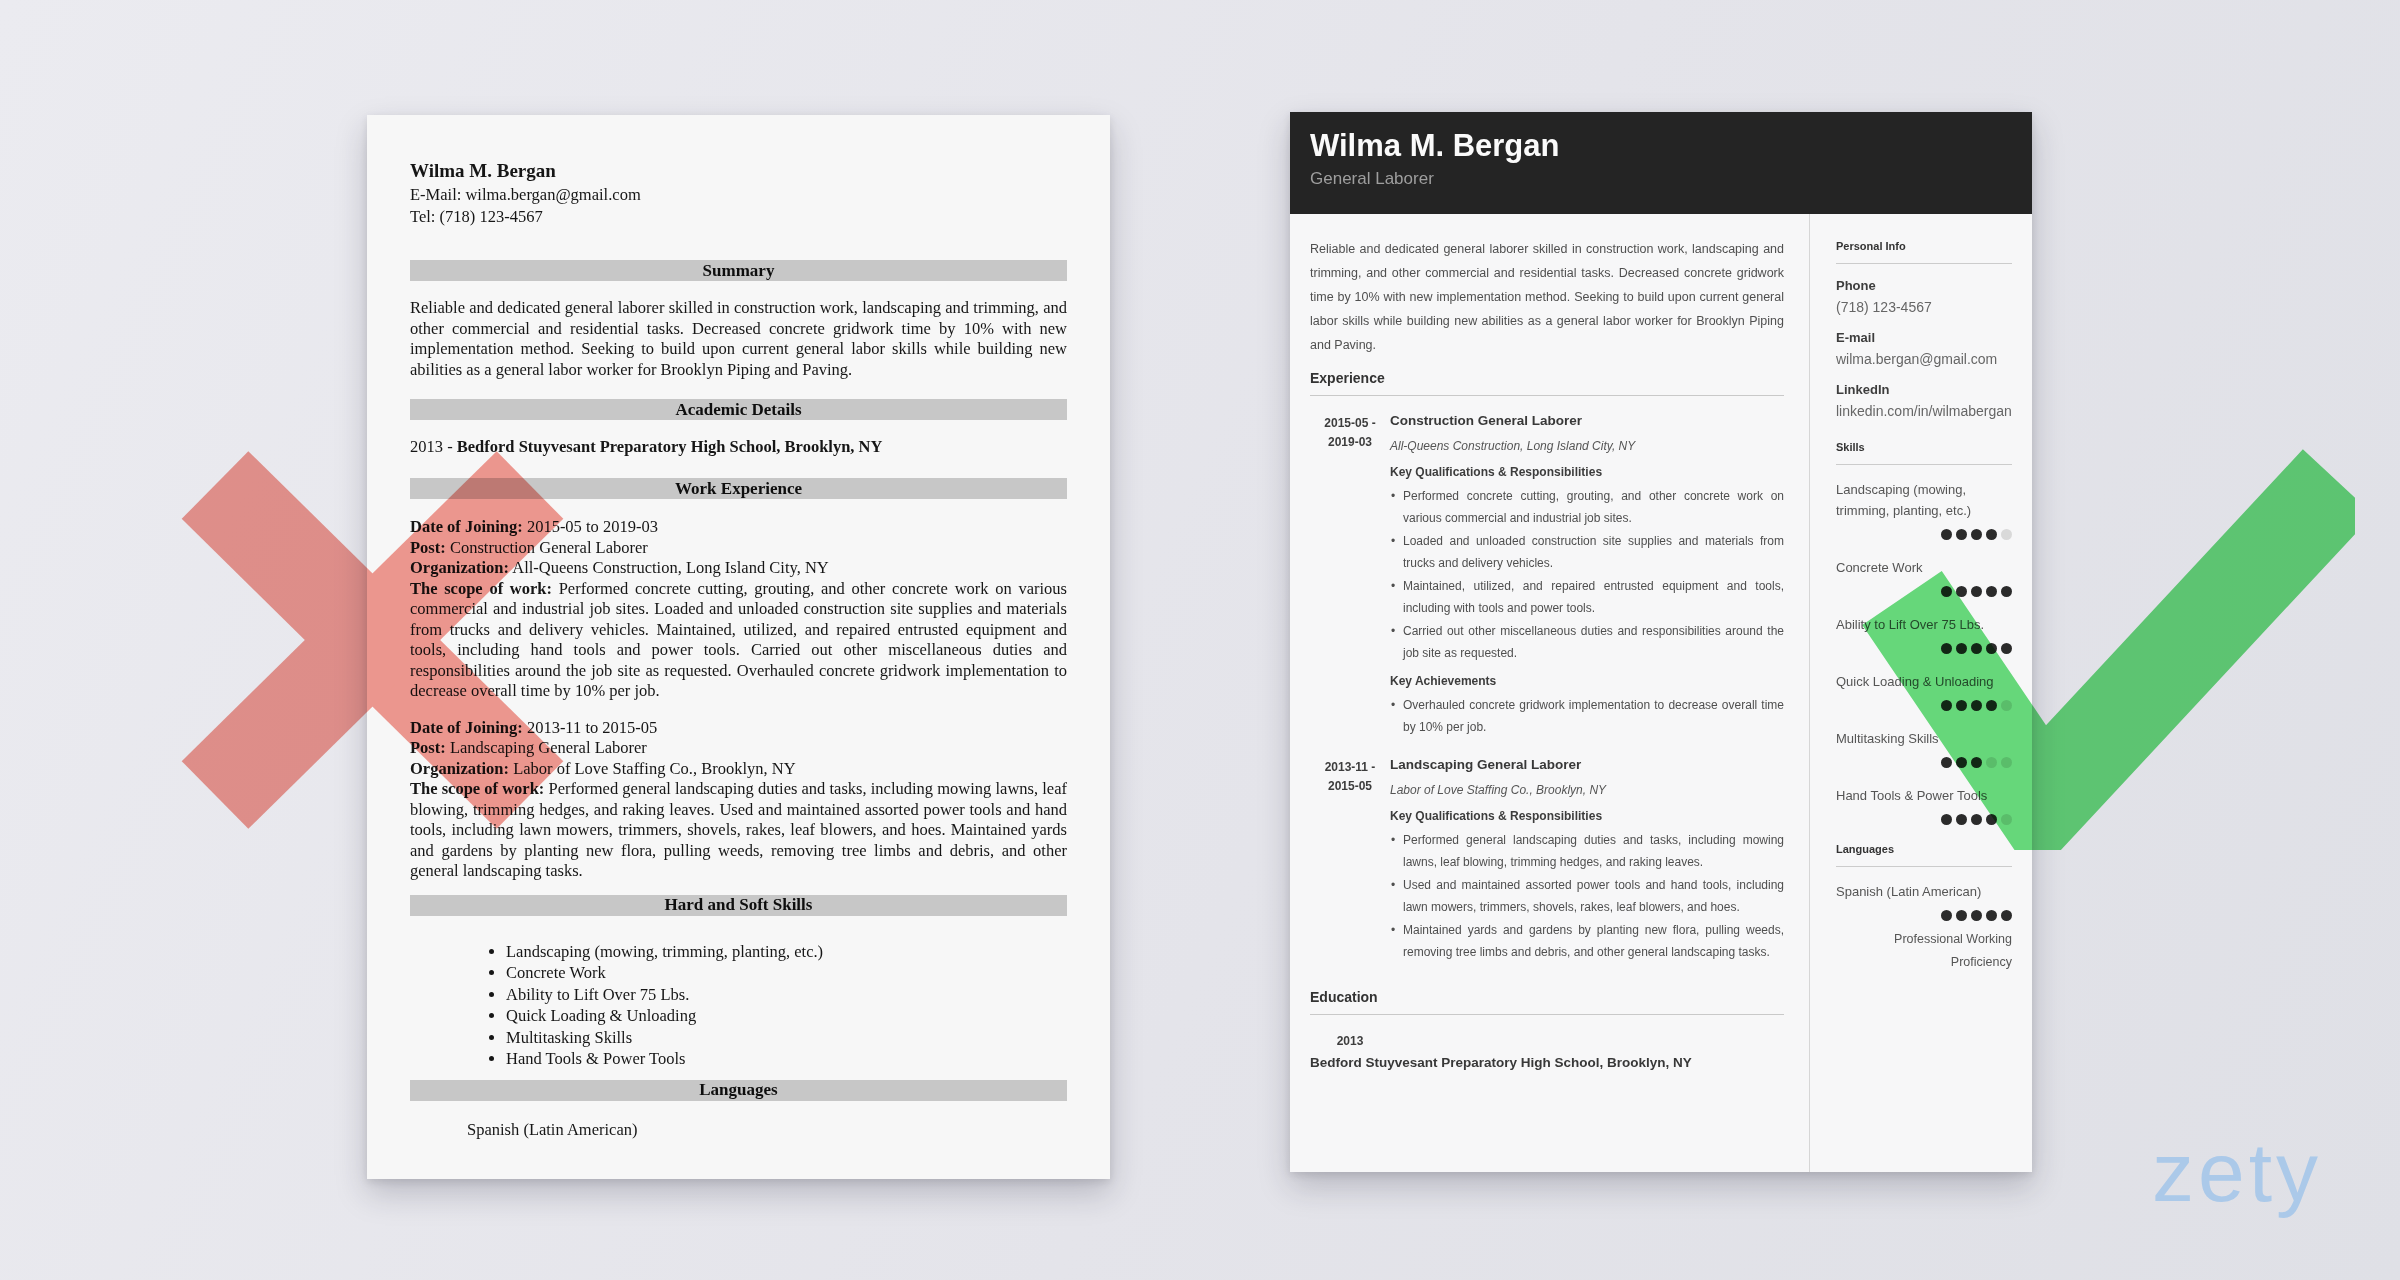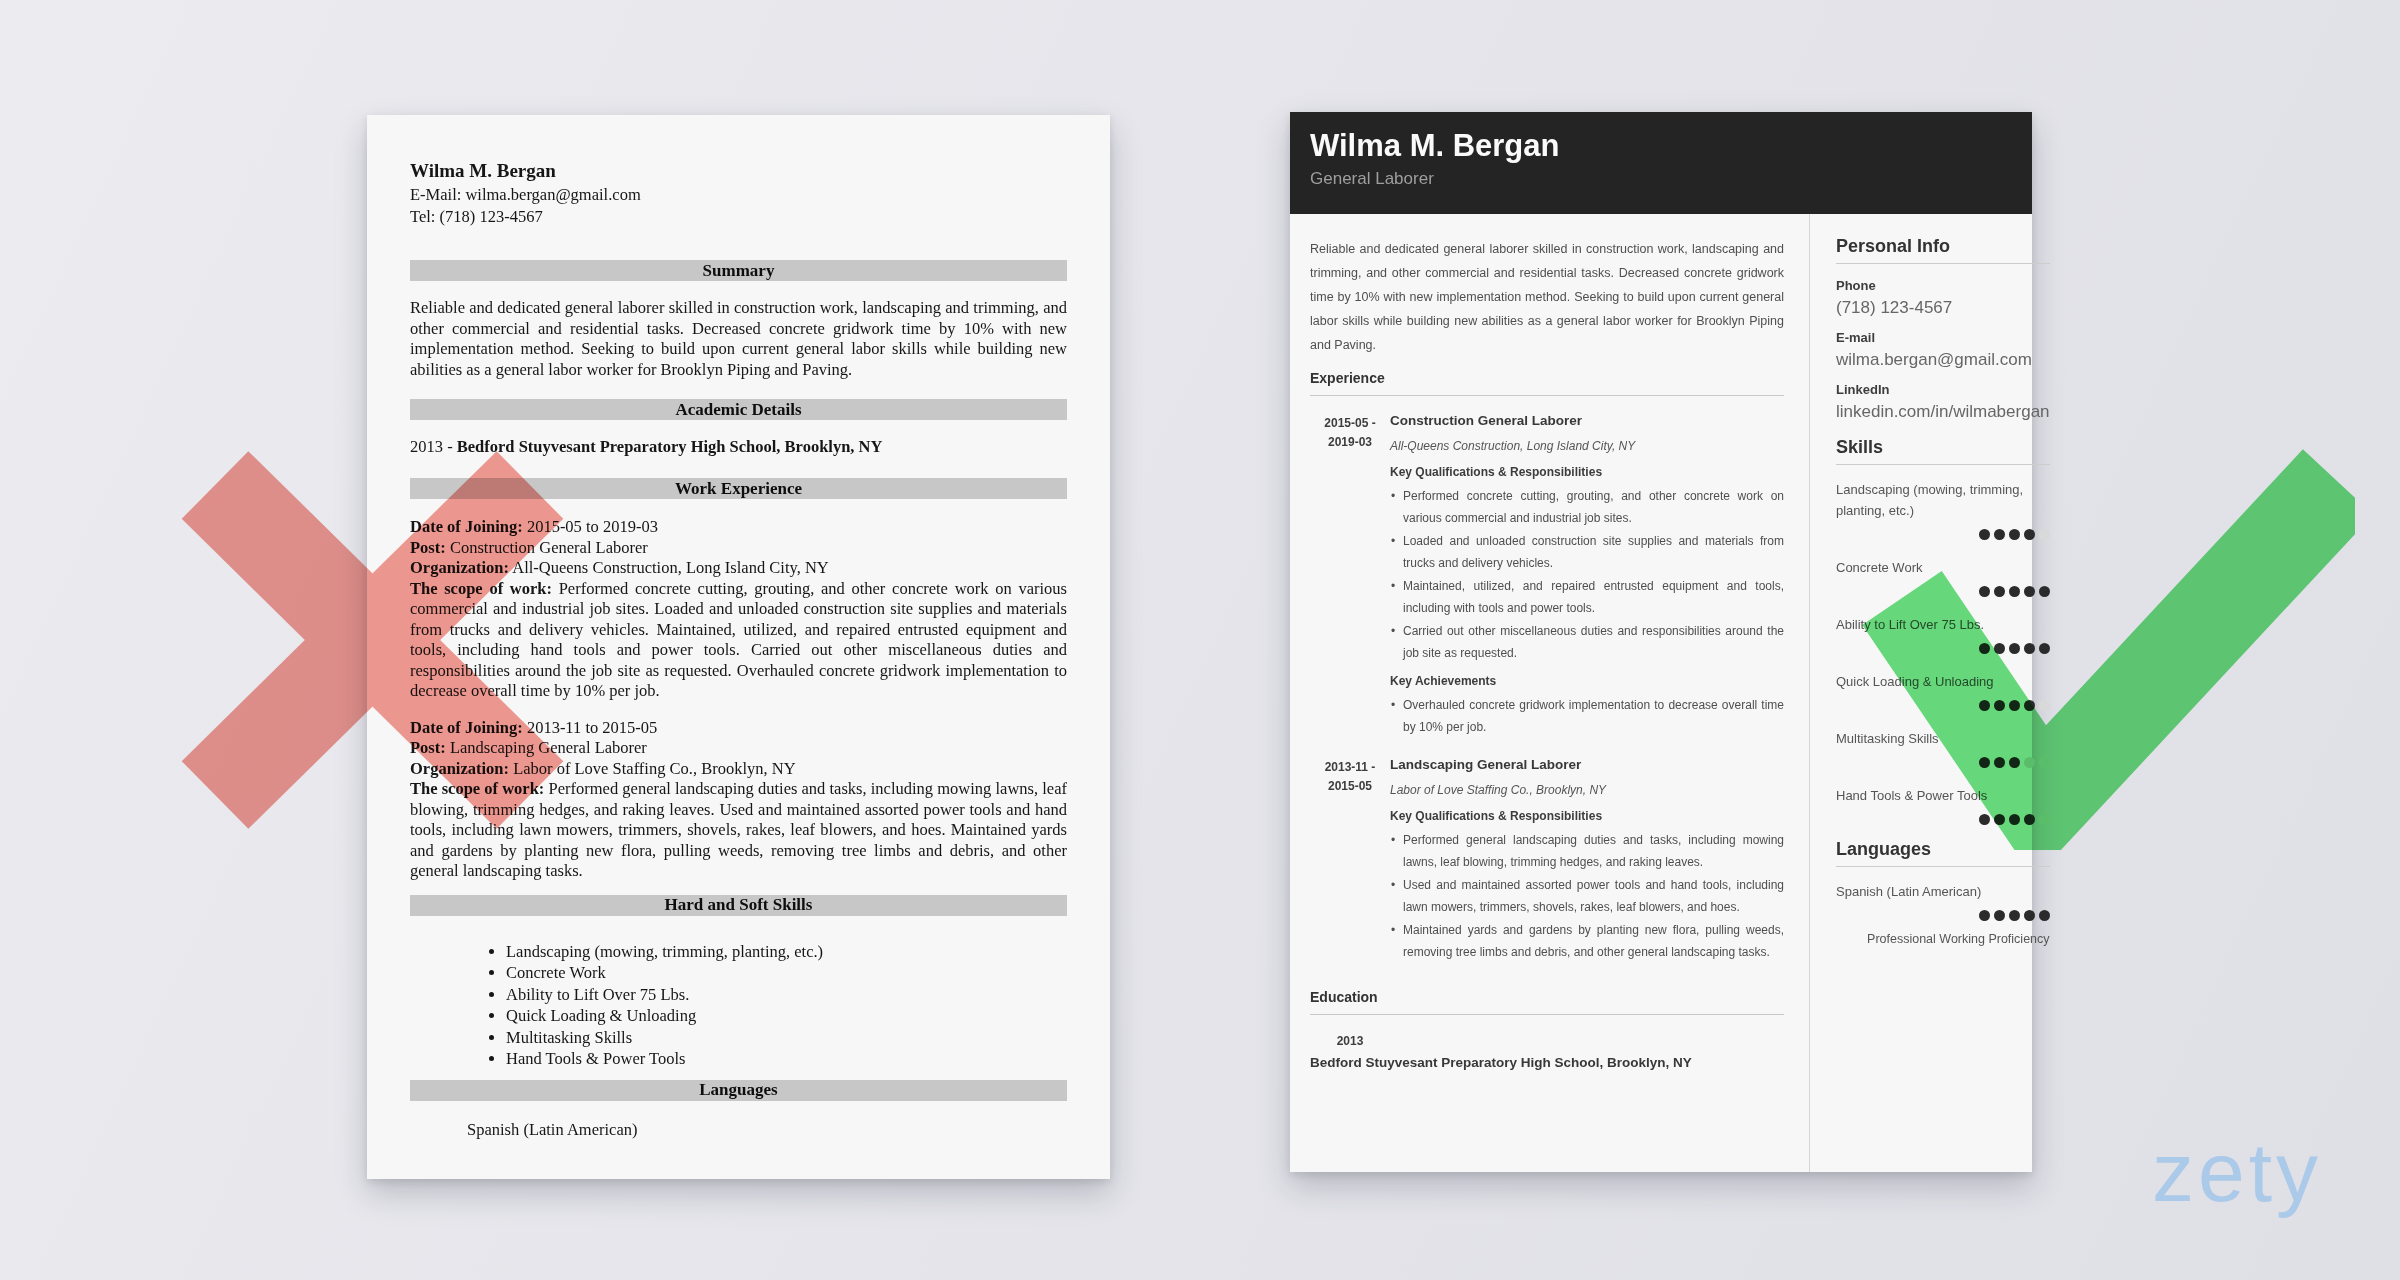--- a/index.html
+++ b/index.html
@@ -56,26 +56,26 @@
   .rr-jobtitle { font-size:13.5px; font-weight:bold; color:#383838; line-height:20px; }
   .rr-company { font-size:12px; font-style:italic; color:#555; line-height:18px; margin-top:6px; }
   .rr-subhead { font-size:12px; font-weight:bold; color:#3d3d3d; line-height:18px; margin-top:8px; }
   .rr-bullets { list-style:none; margin-top:5px; }
   .rr-bullets li { font-size:12px; line-height:21.5px; text-align:justify; color:#4f4f4f;
                    padding-left:13px; position:relative; margin-bottom:2px; }
   .rr-bullets li::before { content:"\2022"; position:absolute; left:1px; top:0; color:#4f4f4f; }
   .rr-school { line-height:24px; }
 
   .rr-side { flex:1; border-left:1px solid #d6d6d6; padding:25px 20px 0 26px; }
-  .side-h { font-size:18px; font-weight:bold; color:#333; line-height:15px;
+  .side-h { font-size:11px; font-weight:bold; color:#333; line-height:15px;
             padding-bottom:9px; border-bottom:1px solid #ccc; margin-bottom:14px; }
   .side-h.h-skl { margin-top:21px; }
   .side-h.h-lan { margin-top:13px; }
   .pi-label { font-size:13px; font-weight:bold; color:#3d3d3d; margin-bottom:7px; }
-  .pi-value { font-size:17px; color:#666; margin-bottom:15px; line-height:15px; }
+  .pi-value { font-size:14px; color:#666; margin-bottom:15px; line-height:15px; }
   .skill { margin-bottom:17px; }
   .skill-name { font-size:13px; color:#555; line-height:21px; }
   .dots { display:flex; justify-content:flex-end; gap:4px; margin-top:8px; height:11px; }
   .dot { width:11px; height:11px; border-radius:50%; background:#d9d9d9; }
   .dot.filled { background:#2b2b2b; }
   .lang-level { font-size:12.5px; color:#555; text-align:right; line-height:23px; margin-top:7px; }
 
   
   .overlay-svg { position:absolute; mix-blend-mode:multiply; opacity:.92; }
   .x-svg { left:175px; top:440px; }

